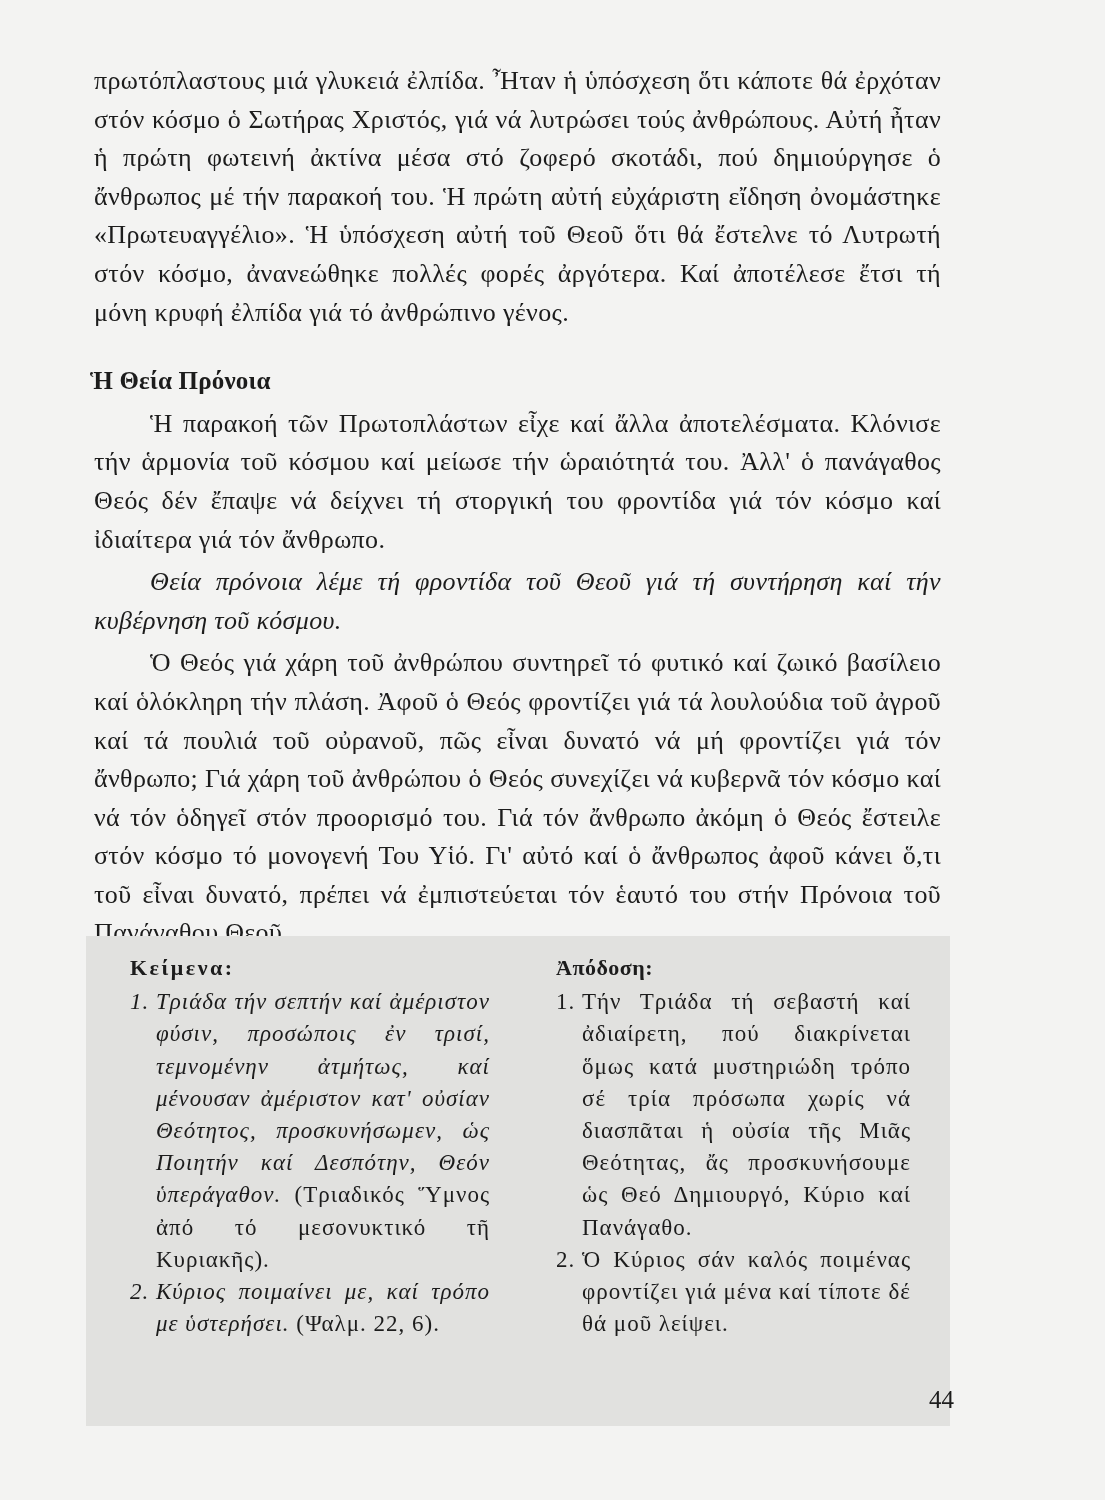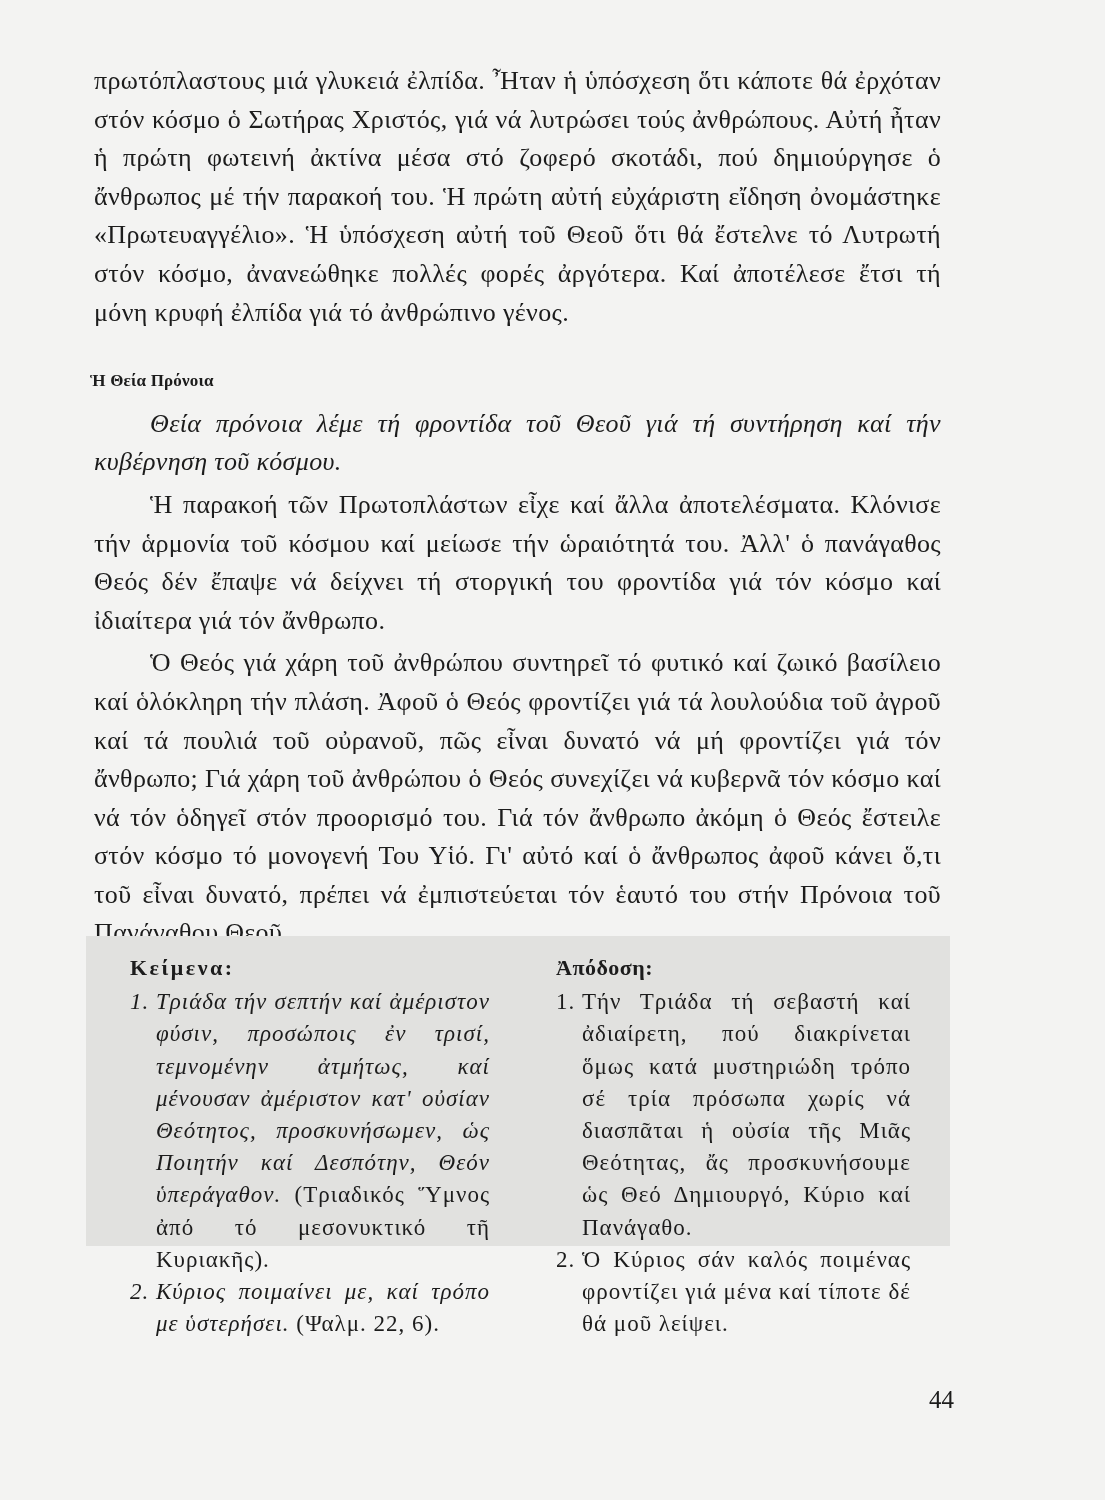--- a/index.html
+++ b/index.html
@@ -13,26 +13,26 @@
     .page { position: absolute; left: 0; top: 0; width: 1105px; height: 1500px; }
     .body-text {
       position: absolute; left: 90px; top: 58px; width: 855px;
       font-family: "Liberation Serif", serif;
       font-size: 26px; line-height: 38.6px;
       text-align: justify; letter-spacing: 0.35px;
     }
     .body-text p { margin: 4px; }
     .indent { text-indent: 56px; }
     .heading {
-      font-weight: bold; font-size: 17px; margin: 30px 0 4px 0;
+      font-weight: bold; font-size: 25px; margin: 30px 0 4px 0;
       letter-spacing: 0.2px;
     }
     .italic { font-style: italic; }
     .box {
-      position: absolute; left: 86px; top: 936px; width: 864px; height: 310px;
+      position: absolute; left: 86px; top: 936px; width: 864px; height: 490px;
       background: #e1e1df;
     }
     .col {
       position: absolute; top: 16px;
       font-family: "Liberation Serif", serif;
       font-size: 23px; line-height: 32.2px; letter-spacing: 1px;
     }
     .col.left { left: 44px; width: 360px; }
     .col.right { left: 470px; width: 355px; }
     .col-title { font-weight: bold; font-size: 22px; letter-spacing: 2.5px; margin-bottom: 2px; }
@@ -46,22 +46,22 @@
       font-family: "Liberation Serif", serif; font-size: 25px;
     }
   </style>
 </head>
 <body>
 
 <div class="page">
   <div class="body-text">
     <p>πρωτόπλαστους μιά γλυκειά ἐλπίδα. Ἦταν ἡ ὑπόσχεση ὅτι κάποτε θά ἐρχόταν στόν κόσμο ὁ Σωτήρας Χριστός, γιά νά λυτρώσει τούς ἀνθρώπους. Αὐτή ἦταν ἡ πρώτη φωτεινή ἀκτίνα μέσα στό ζοφερό σκοτάδι, πού δημιούργησε ὁ ἄνθρωπος μέ τήν παρακοή του. Ἡ πρώτη αὐτή εὐχάριστη εἴδηση ὀνομάστηκε «Πρωτευαγγέλιο». Ἡ ὑπόσχεση αὐτή τοῦ Θεοῦ ὅτι θά ἔστελνε τό Λυτρωτή στόν κόσμο, ἀνανεώθηκε πολλές φορές ἀργότερα. Καί ἀποτέλεσε ἔτσι τή μόνη κρυφή ἐλπίδα γιά τό ἀνθρώπινο γένος.</p>
     <div class="heading">Ἡ Θεία Πρόνοια</div>
+    <p class="indent">Ἡ παρακοή τῶν Πρωτοπλάστων εἶχε καί ἄλλα ἀποτελέσματα. Κλόνισε τήν ἁρμονία τοῦ κόσμου καί μείωσε τήν ὡραιότητά του. Ἀλλ' ὁ πανάγαθος Θεός δέν ἔπαψε νά δείχνει τή στοργική του φροντίδα γιά τόν κόσμο καί ἰδιαίτερα γιά τόν ἄνθρωπο.</p>
     <p class="indent italic">Θεία πρόνοια λέμε τή φροντίδα τοῦ Θεοῦ γιά τή συντήρηση καί τήν κυβέρνηση τοῦ κόσμου.</p>
-    <p class="indent">Ἡ παρακοή τῶν Πρωτοπλάστων εἶχε καί ἄλλα ἀποτελέσματα. Κλόνισε τήν ἁρμονία τοῦ κόσμου καί μείωσε τήν ὡραιότητά του. Ἀλλ' ὁ πανάγαθος Θεός δέν ἔπαψε νά δείχνει τή στοργική του φροντίδα γιά τόν κόσμο καί ἰδιαίτερα γιά τόν ἄνθρωπο.</p>
     <p class="indent">Ὁ Θεός γιά χάρη τοῦ ἀνθρώπου συντηρεῖ τό φυτικό καί ζωικό βασίλειο καί ὁλόκληρη τήν πλάση. Ἀφοῦ ὁ Θεός φροντίζει γιά τά λουλούδια τοῦ ἀγροῦ καί τά πουλιά τοῦ οὐρανοῦ, πῶς εἶναι δυνατό νά μή φροντίζει γιά τόν ἄνθρωπο; Γιά χάρη τοῦ ἀνθρώπου ὁ Θεός συνεχίζει νά κυβερνᾶ τόν κόσμο καί νά τόν ὁδηγεῖ στόν προορισμό του. Γιά τόν ἄνθρωπο ἀκόμη ὁ Θεός ἔστειλε στόν κόσμο τό μονογενή Του Υἱό. Γι' αὐτό καί ὁ ἄνθρωπος ἀφοῦ κάνει ὅ,τι τοῦ εἶναι δυνατό, πρέπει νά ἐμπιστεύεται τόν ἑαυτό του στήν Πρόνοια τοῦ Πανάγαθου Θεοῦ.</p>
   </div>
 
   <div class="box">
     <div class="col left">
       <div class="col-title">Κείμενα:</div>
       <div class="item">
         <span class="num">1.</span>
         <span class="txt"><i>Τριάδα τήν σεπτήν καί ἀμέριστον φύσιν, προσώποις ἐν τρισί, τεμνομένην ἀτμήτως, καί μένουσαν ἀμέριστον κατ' οὐσίαν Θεότητος, προσκυνήσωμεν, ὡς Ποιητήν καί Δεσπότην, Θεόν ὑπεράγαθον.</i><span> (Τριαδικός Ὕμνος ἀπό τό μεσονυκτικό τῆ Κυριακῆς).</span></span>
       </div>

